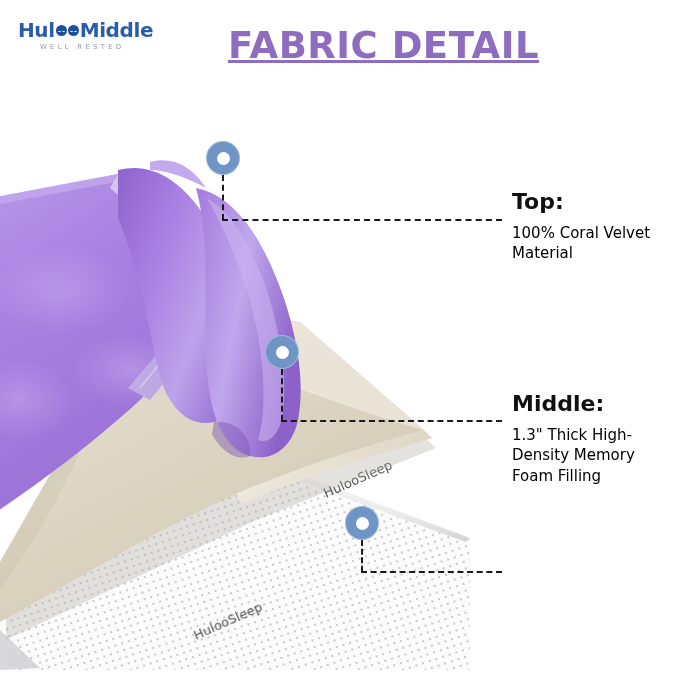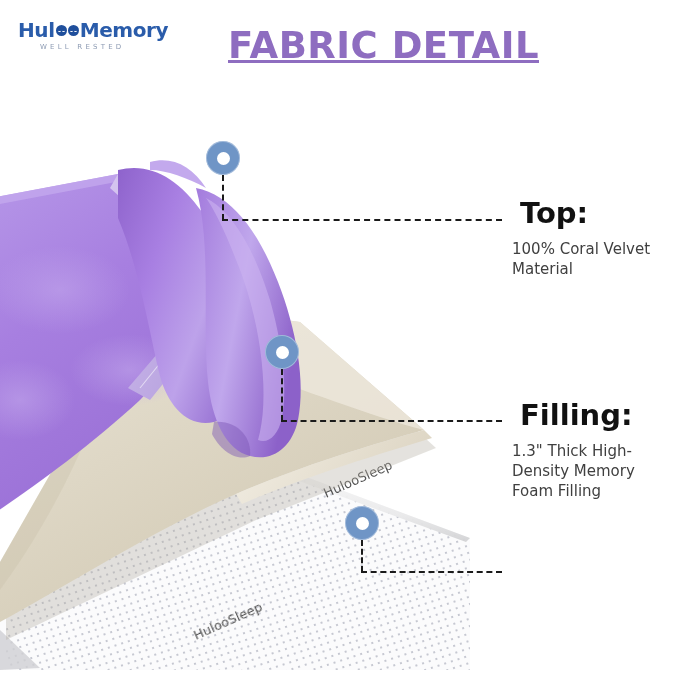--- a/index.html
+++ b/index.html
@@ -138,49 +138,49 @@
   #leader-bot-v    { left: 361px; top: 540px; height: 32px; }
   #leader-bot-h    { left: 361px; top: 571px; width: 141px; }
 
   
   .callout {
     position: absolute;
     left: 512px;
     width: 160px;
   }
   .callout-heading {
-    font-size: 29px;
+    font-size: 22px;
     font-weight: bold;
     color: #111111;
     line-height: 1.1;
-    margin: 8px;
+    margin: 0;
   }
   .callout-body {
     font-size: 15px;
-    color: #404040;
+    color: #000000;
     line-height: 1.35;
     margin: 9px 0 0 0;
   }
   #callout-top    { top: 190px; }
   #callout-middle { top: 392px; }
   #callout-bottom { top: 548px; }
 </style>
 </head>
 <body>
 
 <div id="page">
 
   <div id="logo">
     <div id="logo-wordmark">
       <span>Hul</span>
       <span class="eyes">
         <span class="eye"></span>
           <span class="eye"></span>
       </span>
-      <span>Memory</span>
+      <span>Middle</span>
     </div>
     <div id="logo-tagline">WELL RESTED</div>
   </div>
 
   <div id="title">FABRIC DETAIL</div>
 
   <div id="product">
     <svg width="470" height="600" viewBox="0 0 470 600" xmlns="http://www.w3.org/2000/svg">
       <defs>
         <linearGradient id="gPurpleTop" x1="0" y1="0" x2="0.4" y2="1">
@@ -342,20 +342,20 @@
   <div class="marker" id="marker-top"></div>
   <div class="marker" id="marker-middle"></div>
   <div class="marker" id="marker-bottom"></div>
 
   <div class="callout" id="callout-top">
     <p class="callout-heading">Top:</p>
     <p class="callout-body">100% Coral Velvet Material</p>
   </div>
 
   <div class="callout" id="callout-middle">
-    <p class="callout-heading">Filling:</p>
+    <p class="callout-heading">Middle:</p>
     <p class="callout-body">1.3" Thick High-Density Memory Foam Filling</p>
   </div>
 
   <div class="callout" id="callout-bottom">
   </div>
 
 </div>
 
 </body></html>

